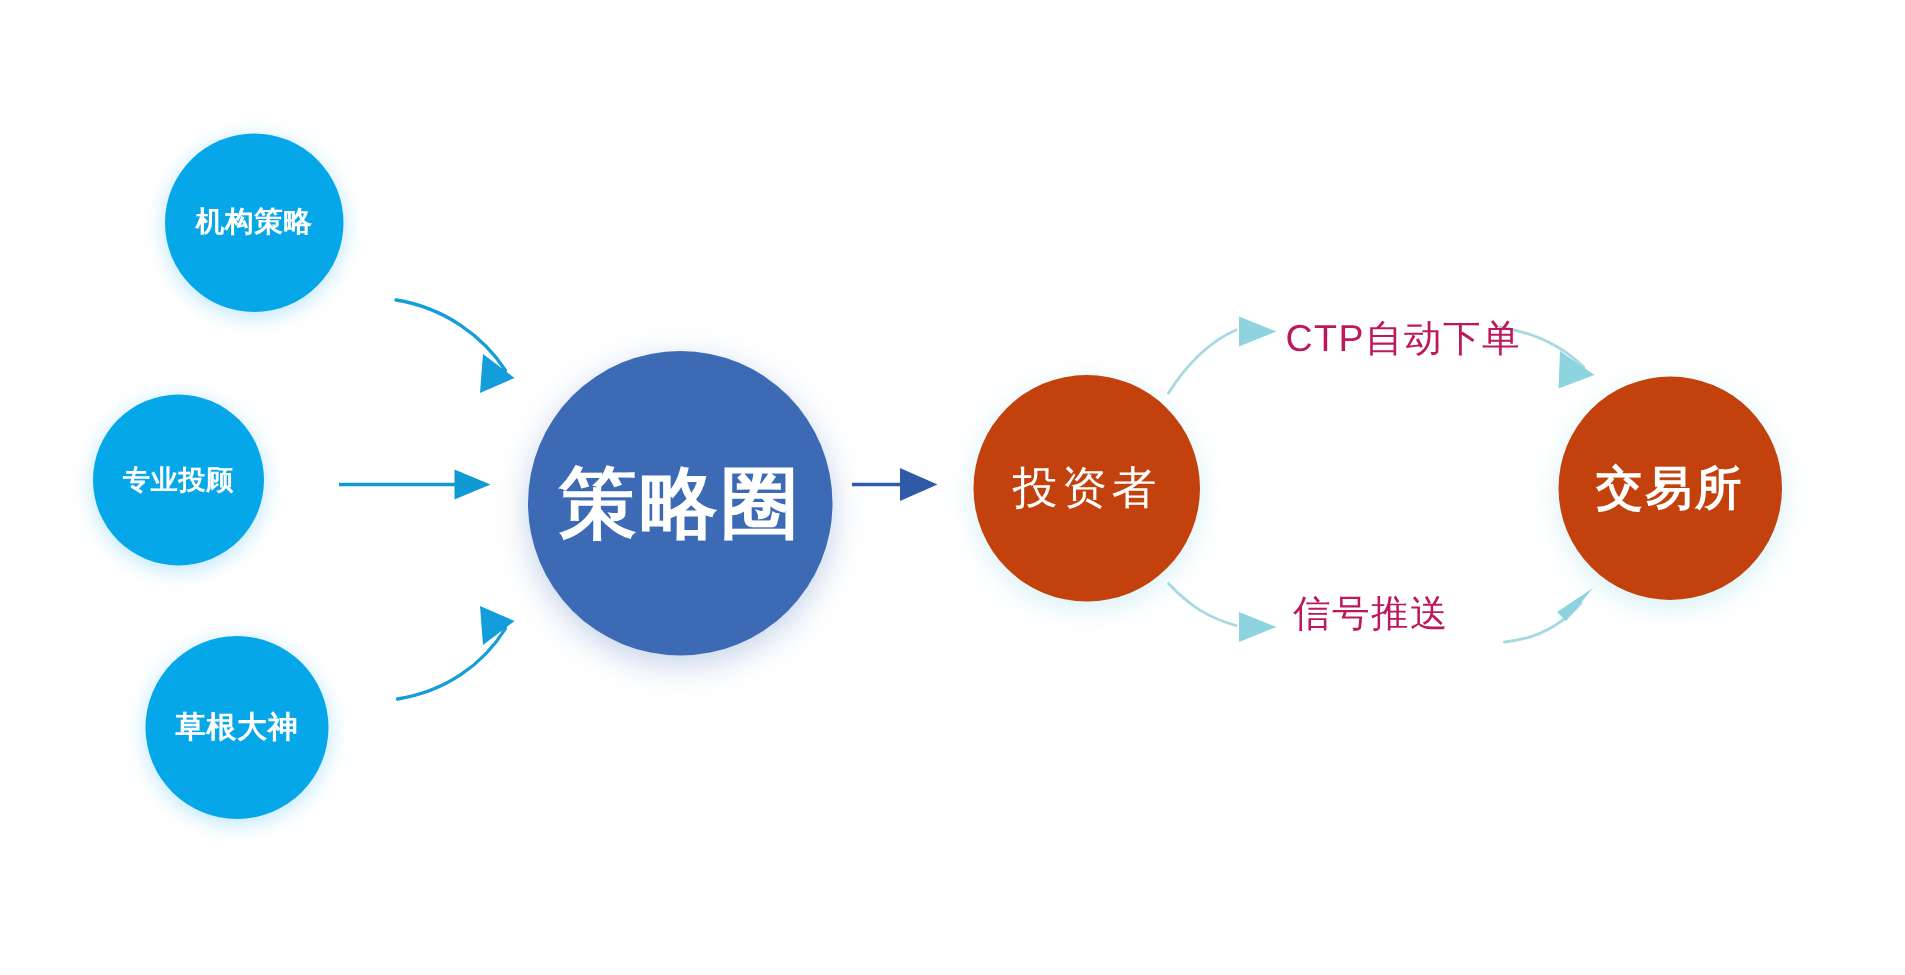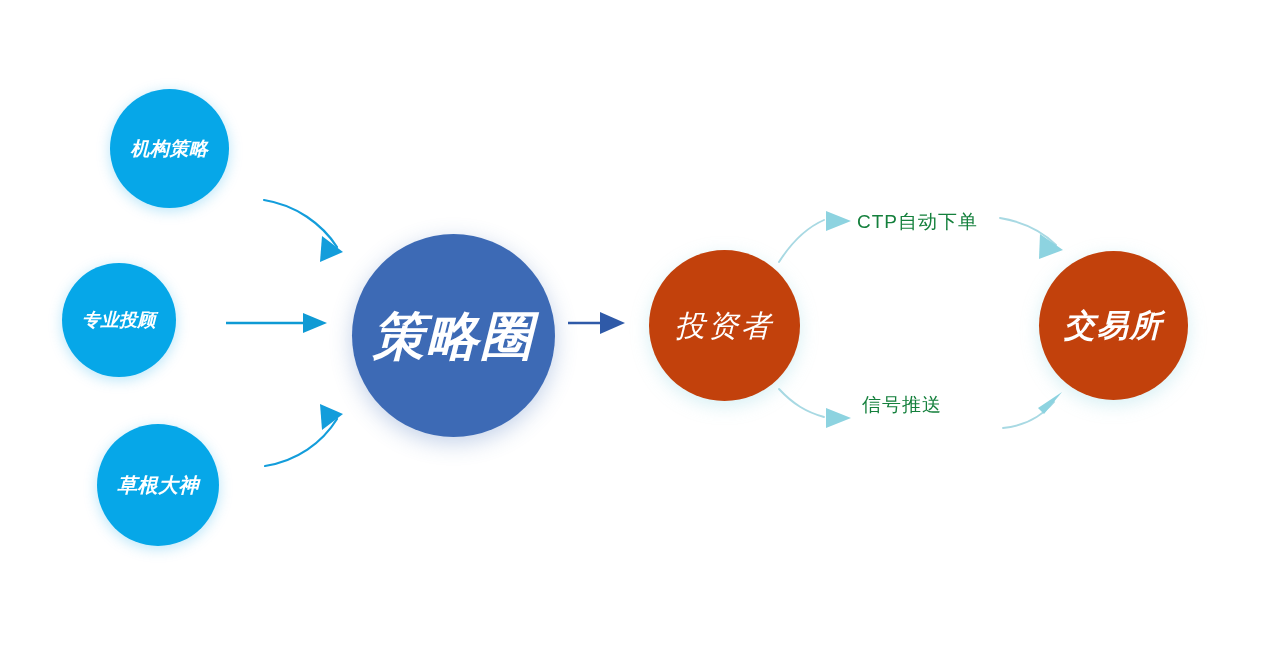--- a/index.html
+++ b/index.html
@@ -29,21 +29,20 @@
   .node {
     position: absolute;
     border-radius: 50%;
     display: flex;
     align-items: center;
     justify-content: center;
     text-align: center;
     color: #ffffff;
     box-sizing: border-box;
     line-height: 1;
-    font-style: italic;
   }
   .node-label {
     display: block;
     white-space: nowrap;
   }
   
   .node-src {
     background: #06a7e8;
     box-shadow: 0 3px 14px rgba(6,167,232,0.28);
     font-weight: 700;
@@ -94,22 +93,22 @@
     width: 149px; height: 149px;
     font-size: 31px;
     font-weight: 700;
     text-align: center;
   }
   #node-exchange .node-label { letter-spacing: 2px; }
 
   
   .edge-label {
     position: absolute;
-    color: #15803d;
-    font-size: 19px;
+    color: #be185d;
+    font-size: 25px;
     white-space: nowrap;
     letter-spacing: 1px;
   }
   #label-ctp { left: 857px; top: 209px; }
   #label-signal { left: 862px; top: 392px; }
 </style>
 </head>
 <body>
 
 <div id="diagram">

